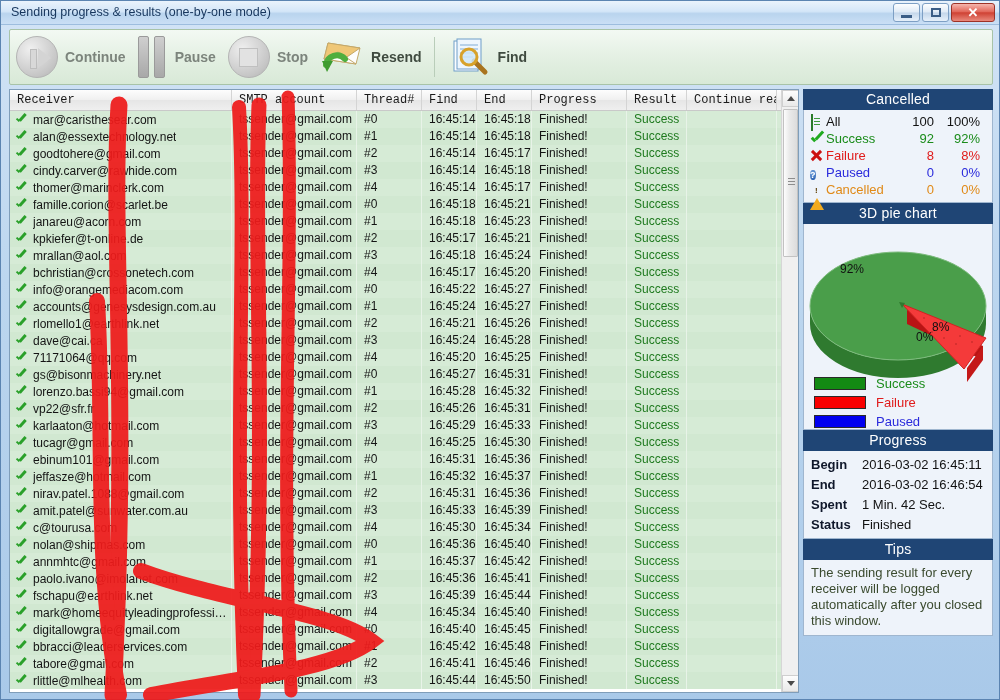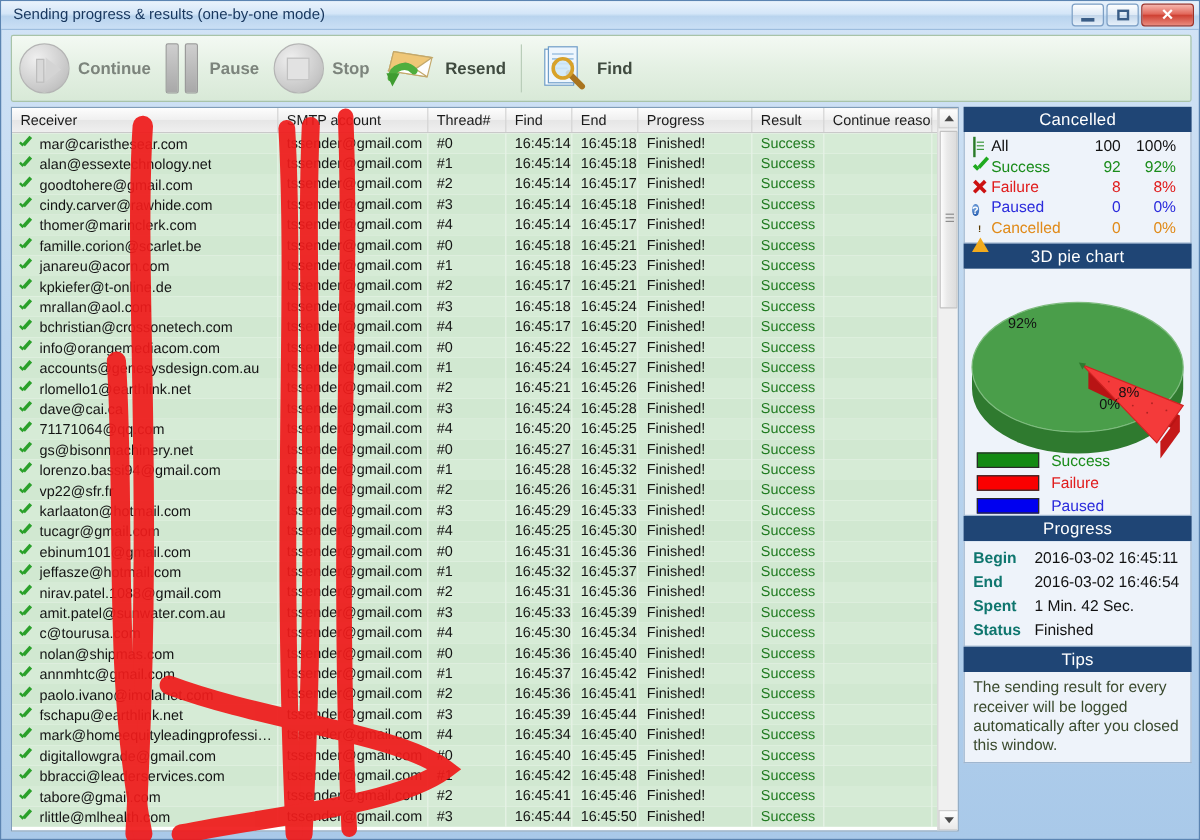--- a/index.html
+++ b/index.html
@@ -86,20 +86,21 @@
 
   
   #list {
     position: absolute; left: 8px; top: 88px; width: 790px; height: 604px;
     background: #fff; border: 1px solid #7f9db9; overflow: hidden;
   }
   #list-header {
     display: flex; height: 21px;
     background: linear-gradient(180deg,#fdfdfd 0%,#f0f0f0 48%,#e6e6e6 52%,#efefef 100%);
     border-bottom: 1px solid #c9c9c9;
+    font-family: Liberation Mono, monospace;
   }
   #list-header .hc {
     border-right: 1px solid #d4d4d4; font-size: 12px; color: #1a1a1a;
     padding: 3px 0 0 7px; overflow: hidden; white-space: nowrap;
   }
   #rows-wrap { position: relative; width: 772px; height: 582px; overflow: hidden; }
   .row { display: flex; height: 17px; background: #d6ebd6; }
   .row:nth-child(even) { background: #d1e8d1; }
   .cell {
     font-size: 12px; color: #141414; padding: 1px 0 0 7px;
@@ -185,21 +186,21 @@
   .swatch { width: 52px; height: 13px; border: 1px solid #2a2a2a; }
   .sw-green { background: #138a13; }
   .sw-red { background: #fa0000; }
   .sw-blue { background: #0000f0; }
   .lg-green { color: #1a8c1a; } .lg-red { color: #e01b1b; }
   .lg-blue { color: #2b2bdc; }
 
   
   #prog-body { padding: 3px 0 4px 0; }
   .prog-row { display: flex; height: 20px; font-size: 13px; align-items: center; }
-  .prog-key { width: 58px; font-weight: bold; padding-left: 7px; color: #0f766e; }
+  .prog-key { width: 58px; font-weight: bold; padding-left: 7px; color: #0f172a; }
   .prog-val { color: #111; }
 
   
   #tips-body { padding: 5px 7px 6px 7px; font-size: 13px; color: #3a4a2e; line-height: 16px; }
 </style>
 </head>
 <body>
 
 <div id="window">
 

